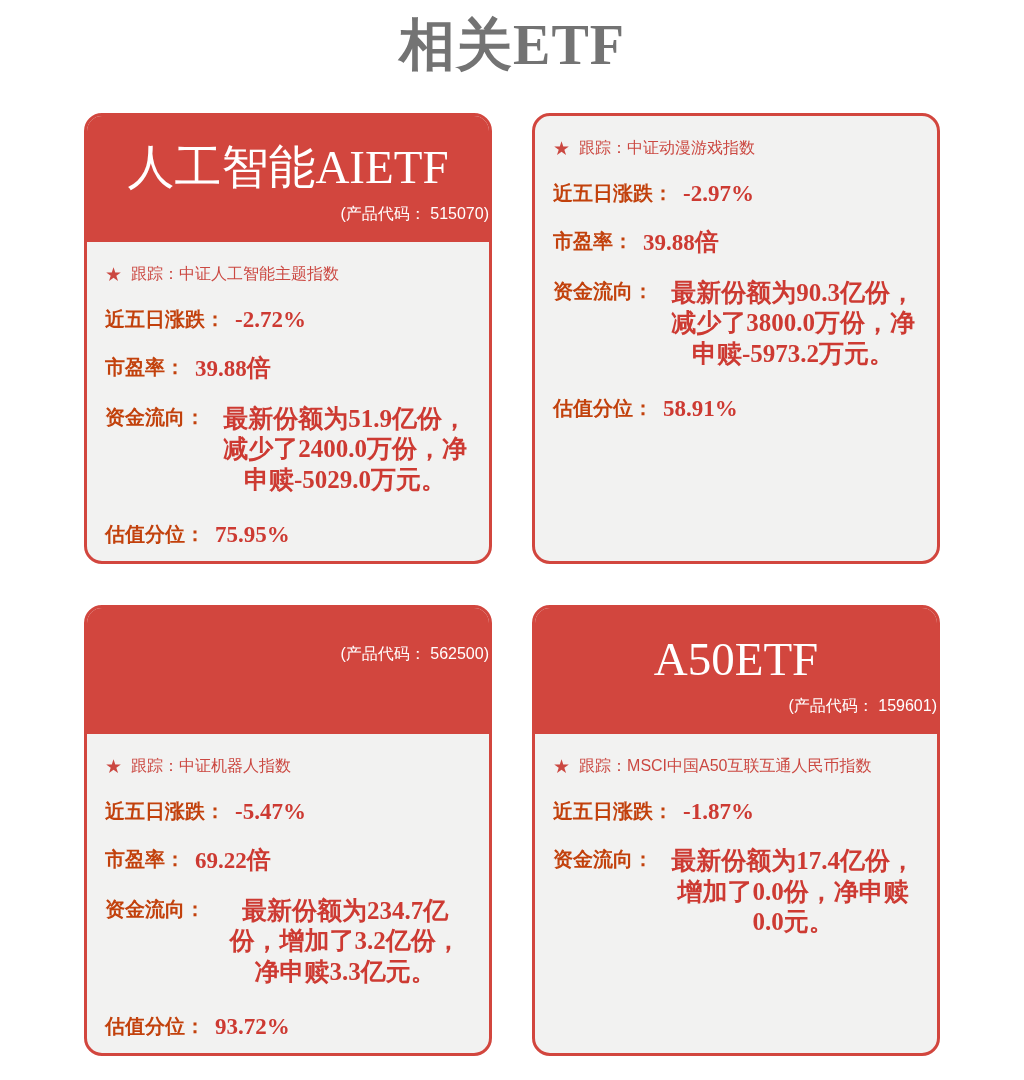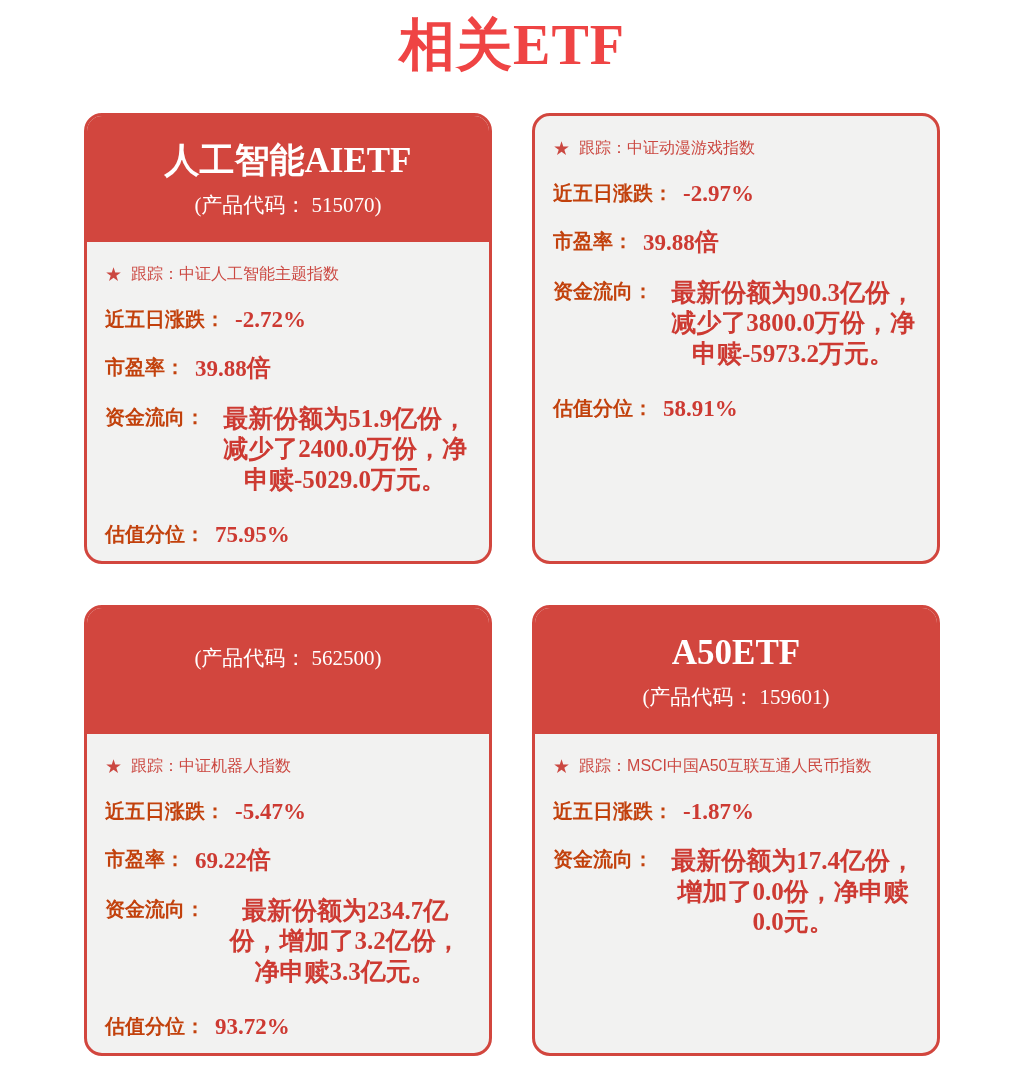--- a/index.html
+++ b/index.html
@@ -12,21 +12,21 @@
     overflow: hidden;
   }
   .page {
     width: 1024px;
     height: 1080px;
     position: relative;
   }
   .page-title {
     text-align: center;
     padding-top: 14px;
-    color: #ef4444;
+    color: #737373;
     font-size: 56px;
     font-weight: bold;
     line-height: 1.1;
     letter-spacing: 1px;
   }
   .latin-serif {
     font-family: "Liberation Serif", serif;
   }
   .cards-grid {
     display: grid;
@@ -47,28 +47,29 @@
   }
   .card-header {
     background: #d2463e;
     color: #ffffff;
     text-align: center;
     height: 126px;
     box-sizing: border-box;
     padding-top: 25px;
   }
   .card-title {
-    font-size: 35px;
-    font-weight: bold;
+    font-size: 47px;
+    font-weight: normal;
     line-height: 1.1;
   }
   .card-code {
-    font-size: 21px;
+    font-size: 16px;
     margin-top: 11px;
-    font-family: Liberation Serif, serif;
+    font-family: Liberation Sans, sans-serif;
+    text-align: right;
   }
   .card-body {
     padding: 20px 16px 0 18px;
   }
   .track-row {
     display: flex;
     align-items: center;
     color: #cb4841;
     font-size: 16px;
     margin-top: 2px;

